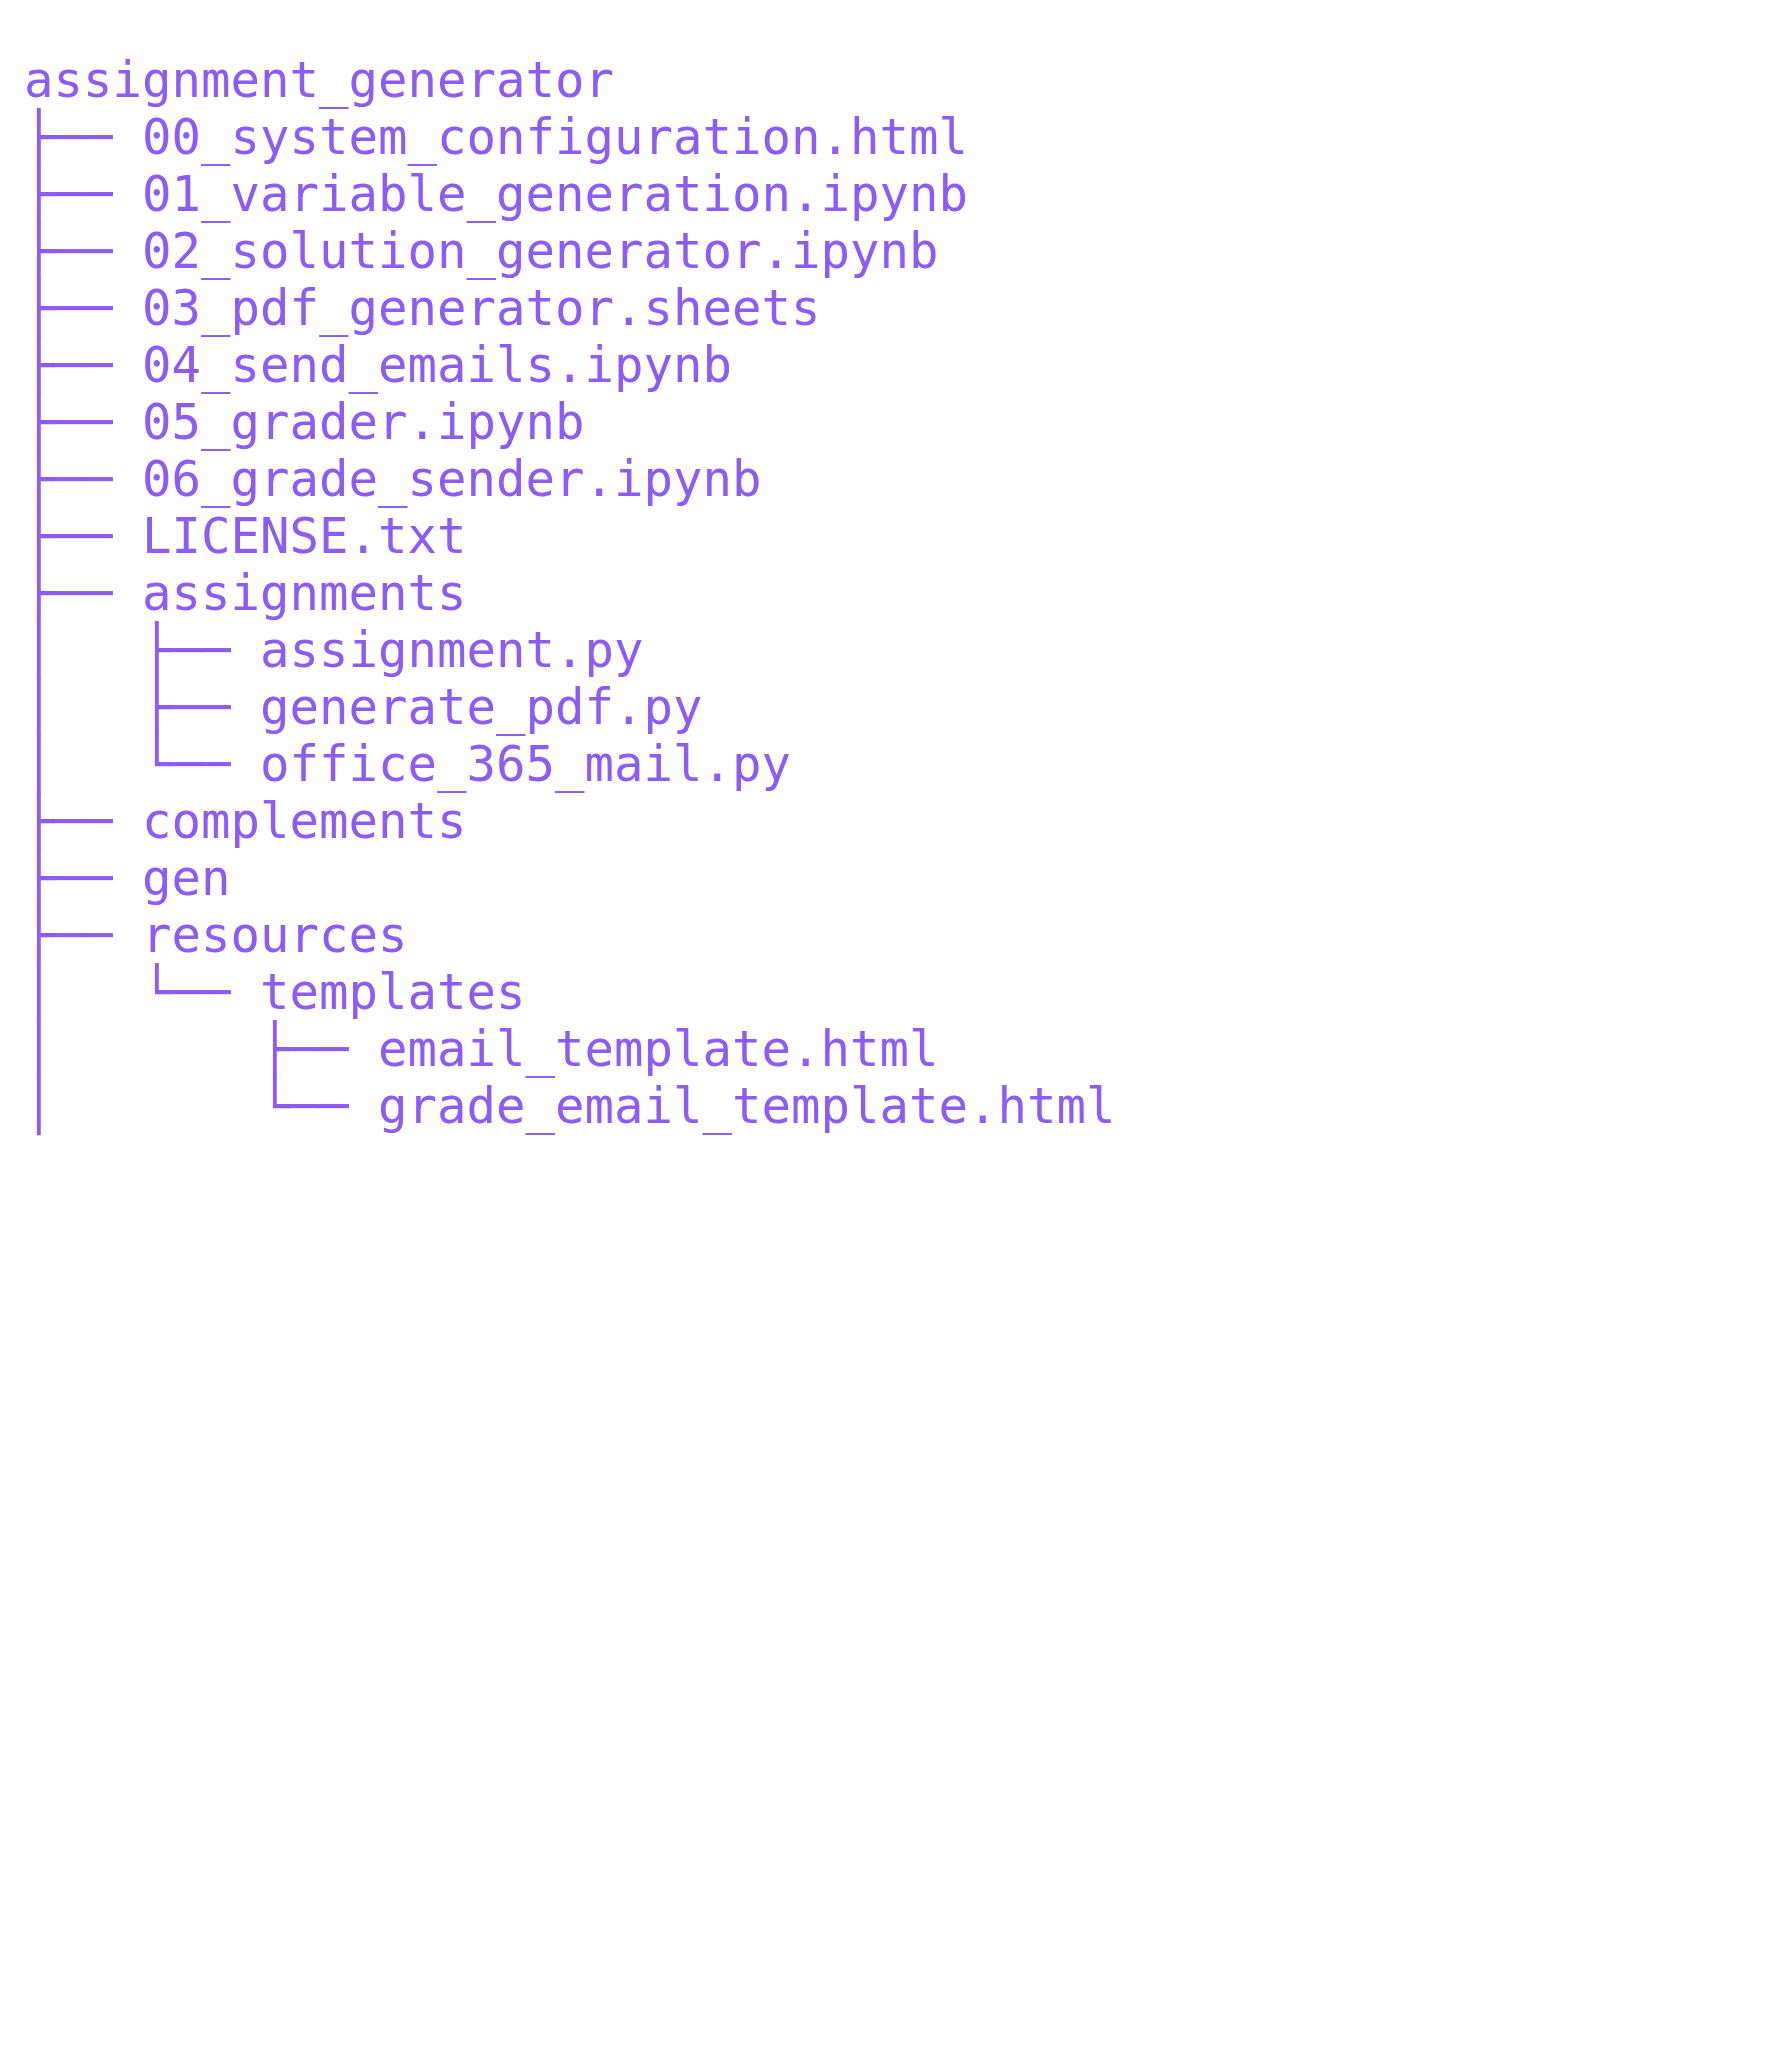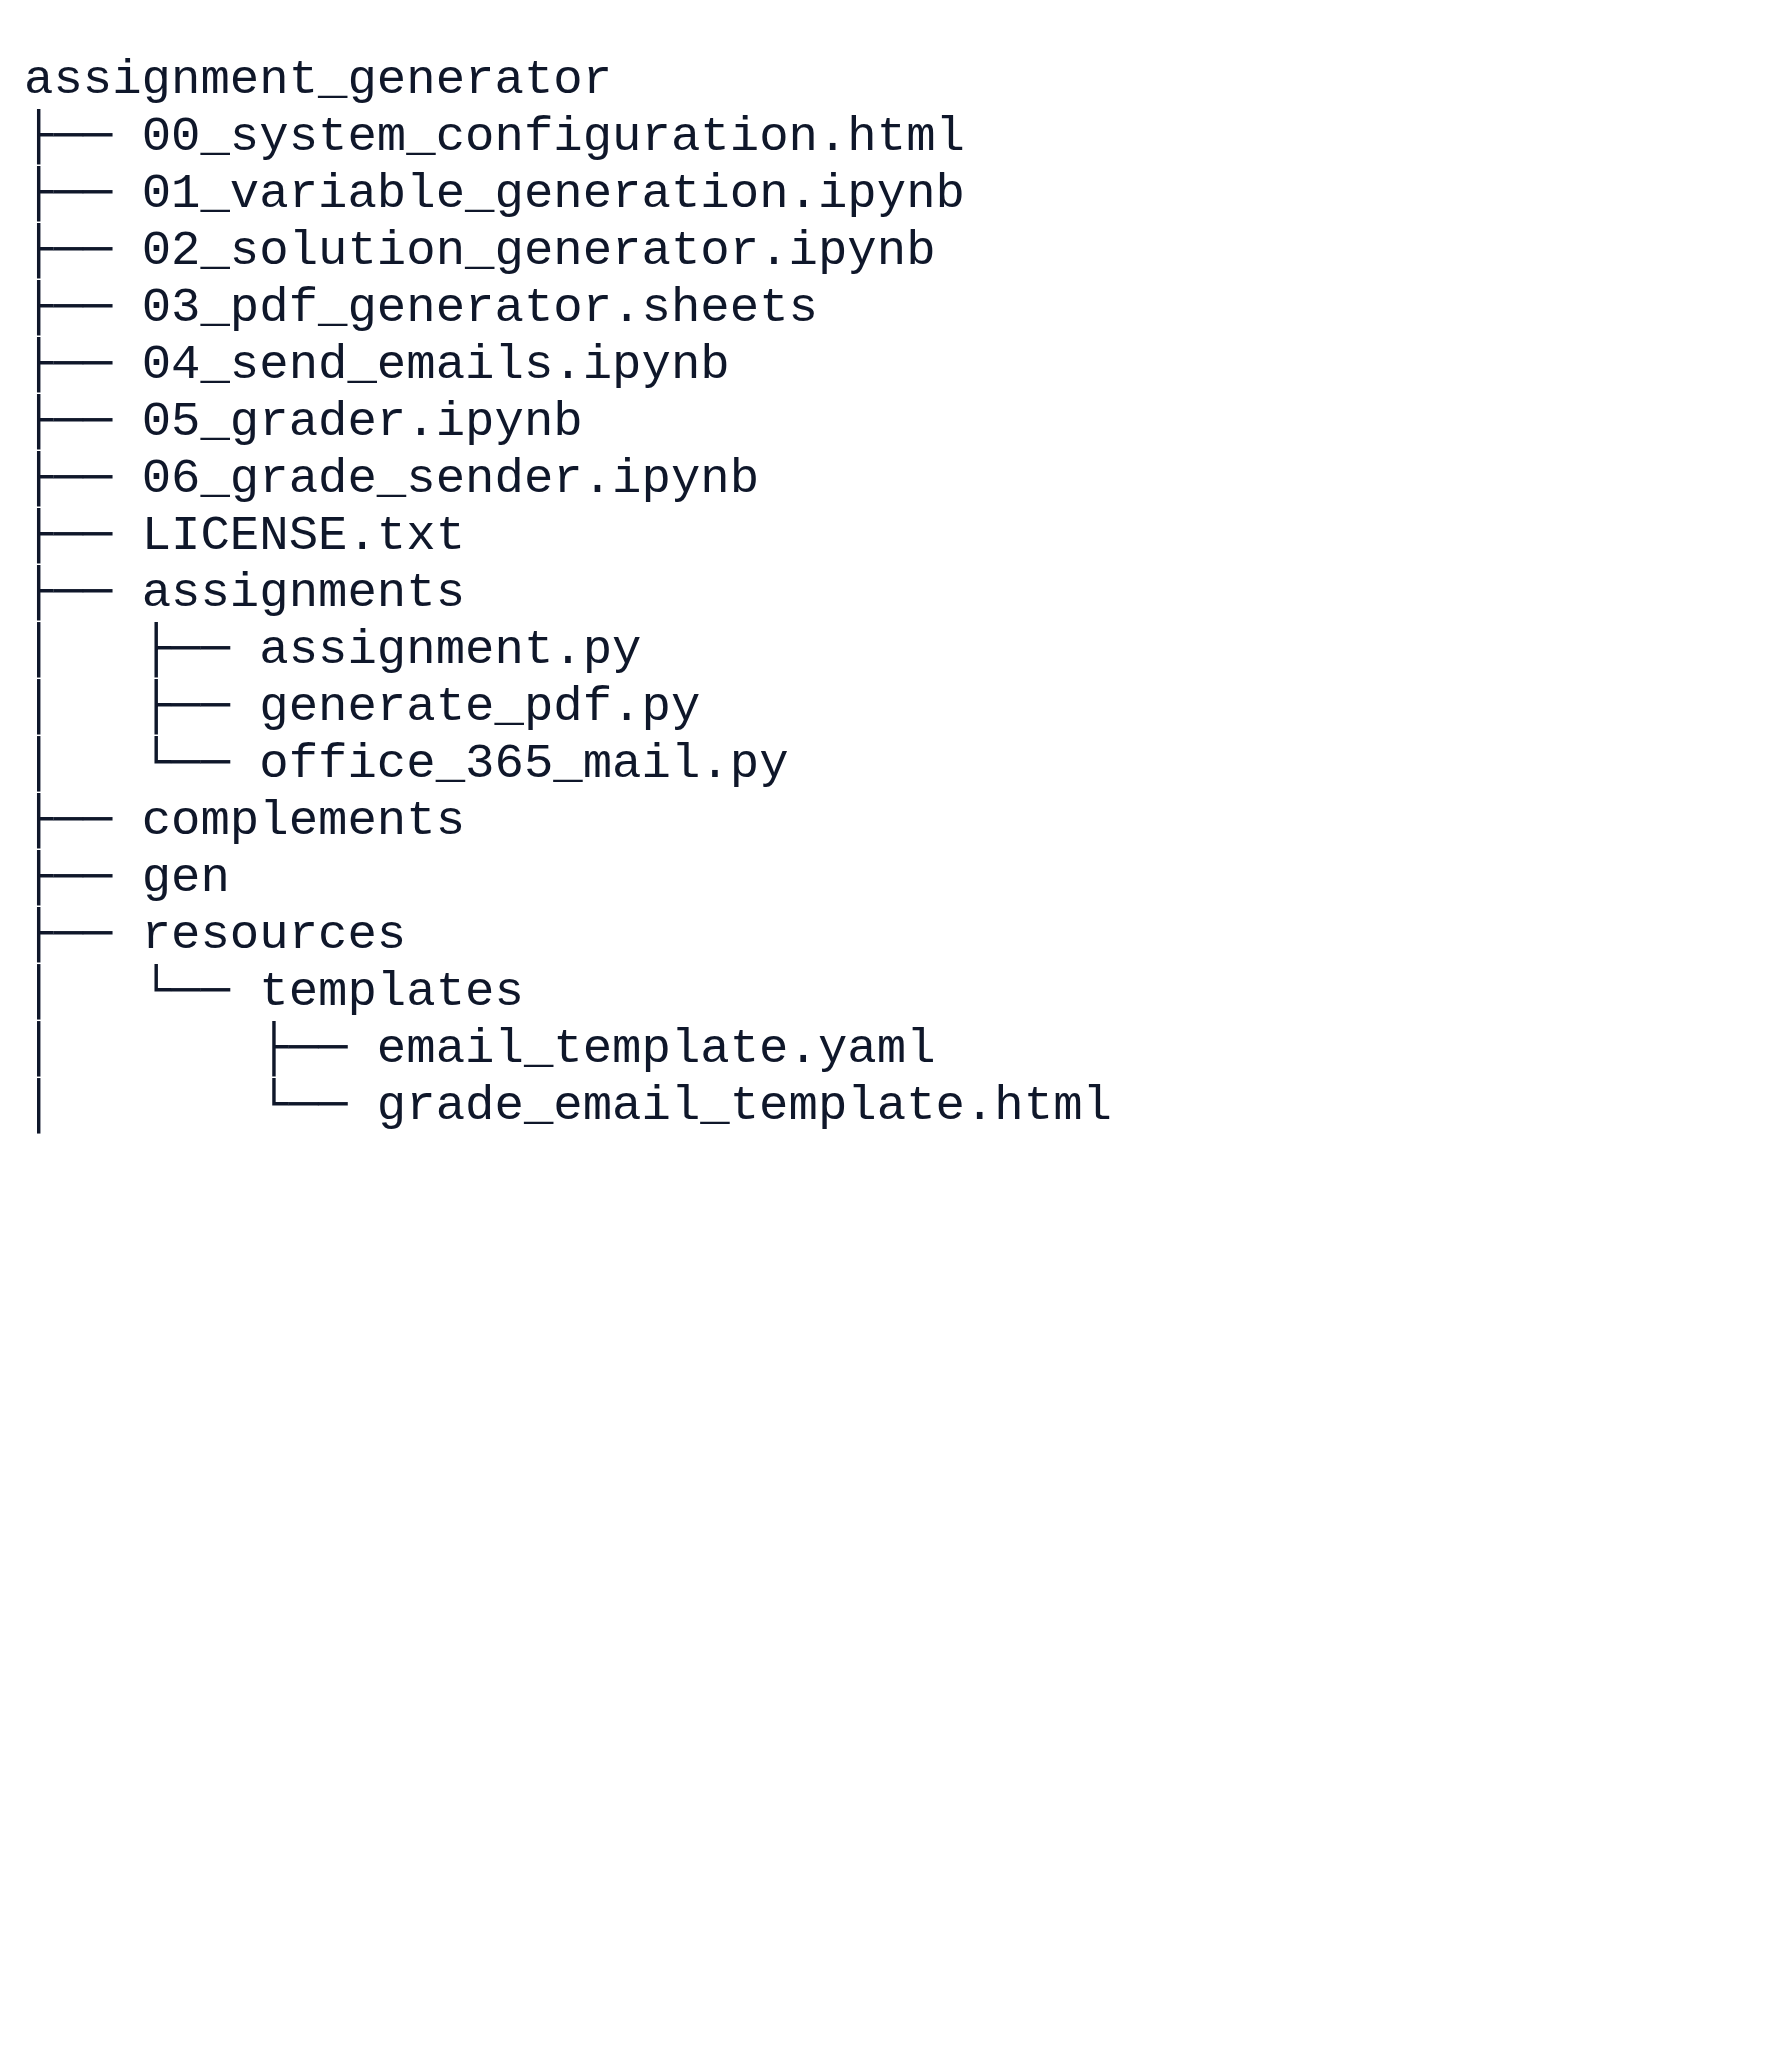--- a/index.html
+++ b/index.html
@@ -23,22 +23,21 @@
     line-height: 57px;
     color: #000000;
     letter-spacing: 0px;
     white-space: pre;
     font-weight: 400;
   }
   .tree-line {
     display: block;
     white-space: pre;
     height: 57px;
-    color: #0f172a;
-    font-family: Liberation Mono, monospace;
+    color: #8b5cf6;
   }
   .tree-prefix {
     white-space: pre;
   }
   .tree-label {
     white-space: pre;
   }
 </style>
 </head>
 <body>
@@ -53,16 +52,16 @@
 </span><span class="tree-line"><span class="tree-prefix">├── </span><span class="tree-label">06_grade_sender.ipynb</span>
 </span><span class="tree-line"><span class="tree-prefix">├── </span><span class="tree-label">LICENSE.txt</span>
 </span><span class="tree-line"><span class="tree-prefix">├── </span><span class="tree-label">assignments</span>
 </span><span class="tree-line"><span class="tree-prefix">│   ├── </span><span class="tree-label">assignment.py</span>
 </span><span class="tree-line"><span class="tree-prefix">│   ├── </span><span class="tree-label">generate_pdf.py</span>
 </span><span class="tree-line"><span class="tree-prefix">│   └── </span><span class="tree-label">office_365_mail.py</span>
 </span><span class="tree-line"><span class="tree-prefix">├── </span><span class="tree-label">complements</span>
 </span><span class="tree-line"><span class="tree-prefix">├── </span><span class="tree-label">gen</span>
 </span><span class="tree-line"><span class="tree-prefix">├── </span><span class="tree-label">resources</span>
 </span><span class="tree-line"><span class="tree-prefix">│   └── </span><span class="tree-label">templates</span>
-</span><span class="tree-line"><span class="tree-prefix">│       ├── </span><span class="tree-label">email_template.yaml</span>
+</span><span class="tree-line"><span class="tree-prefix">│       ├── </span><span class="tree-label">email_template.html</span>
 </span><span class="tree-line"><span class="tree-prefix">│       └── </span><span class="tree-label">grade_email_template.html</span>
 </span></pre>
 
 
 </body></html>

